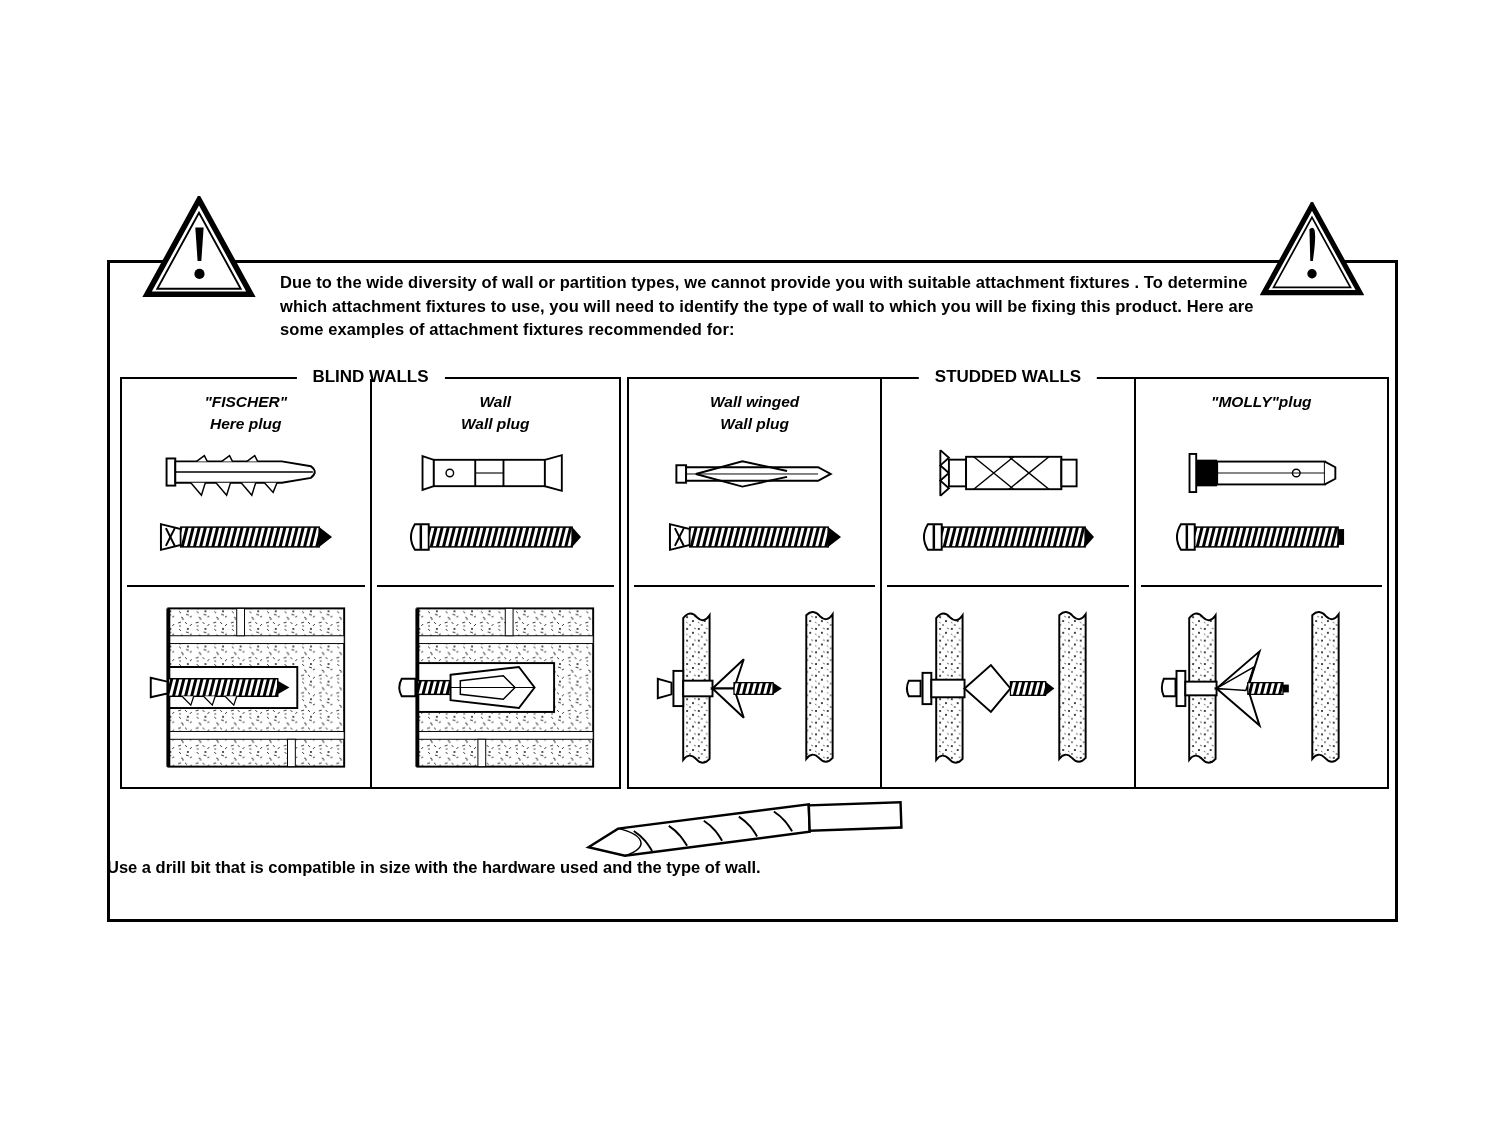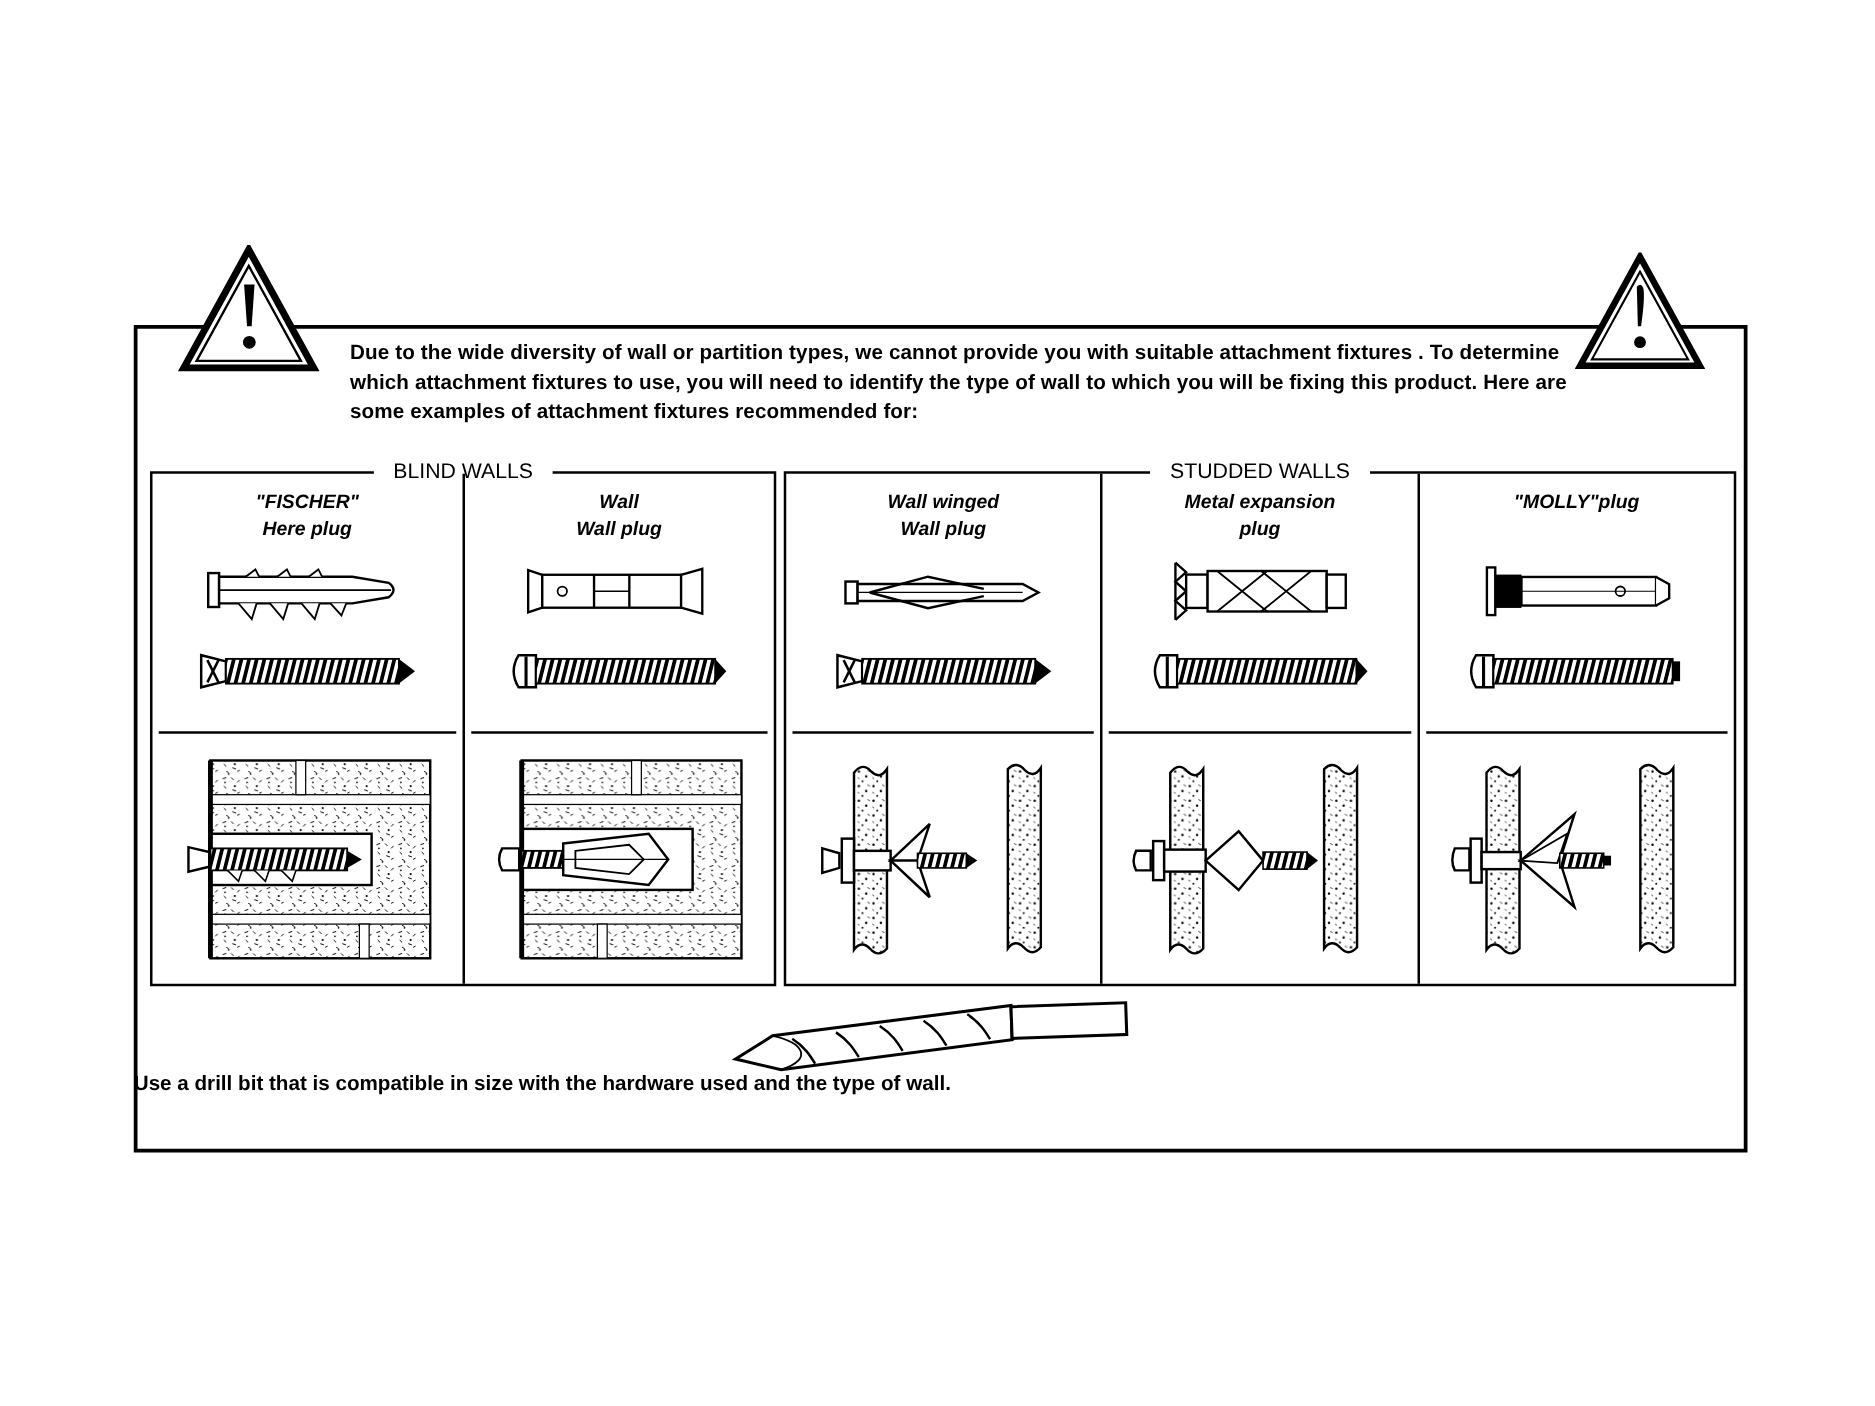--- a/index.html
+++ b/index.html
@@ -28,21 +28,21 @@
   .group{
     position:absolute;
     border:2px solid #000;
     background:#fff;
   }
   .group-blind{left:120px;top:377px;width:497px;height:408px;}
   .group-studded{left:627px;top:377px;width:758px;height:408px;}
   .group-label{
     position:absolute;top:-12px;left:50%;transform:translateX(-50%);
     background:#fff;padding:0 16px;
-    font-size:17px;font-weight:normal;white-space:nowrap;
+    font-size:17px;font-weight:bold;white-space:nowrap;
   }
   .cols{display:flex;height:100%;}
   .col{flex:1;position:relative;}
   .col + .col{border-left:2px solid #000;}
   .col-label{
     position:absolute;top:12px;left:0;width:100%;
     text-align:center;
     font-size:15.5px;font-weight:bold;font-style:italic;line-height:1.45;
   }
   .ill{position:absolute;left:50%;transform:translateX(-50%);display:flex;align-items:center;justify-content:center;}
@@ -238,24 +238,20 @@
             <rect x="34" y="80" width="30" height="16" fill="#fff" stroke="#000" stroke-width="2"></rect>
             <path d="M64 88 L96 58 L86 88 Z" fill="#fff" stroke="#000" stroke-width="2"></path>
             <path d="M64 88 L96 118 L86 88 Z" fill="#fff" stroke="#000" stroke-width="2"></path>
             <rect x="86" y="82" width="40" height="12" fill="url(#threads)" stroke="#000" stroke-width="1.3"></rect>
             <path d="M126 82 L135 88 L126 94 Z" fill="#000"></path>
           </svg>
         </div>
       </div>
 
       <div class="col">
-        <div class="col-label">
-          <div>Metal expansion</div>
-          <div>plug</div>
-        </div>
         <div class="ill plug-wrap">
           <svg viewBox="0 0 170 56" width="162" height="56">
             <path d="M14 4 l9 8 l-9 8 l9 8 l-9 8 l9 8 l-9 8" fill="none" stroke="#000" stroke-width="2"></path>
             <line x1="14" y1="4" x2="14" y2="52" stroke="#000" stroke-width="2"></line>
             <rect x="23" y="14" width="18" height="28" fill="#fff" stroke="#000" stroke-width="2"></rect>
             <rect x="41" y="11" width="100" height="34" fill="#fff" stroke="#000" stroke-width="2"></rect>
             <path d="M49 11 L91 45 M91 11 L49 45 M86 11 L128 45 M128 11 L86 45" stroke="#000" stroke-width="1.5"></path>
             <rect x="141" y="14" width="16" height="28" fill="#fff" stroke="#000" stroke-width="2"></rect>
           </svg>
         </div>

